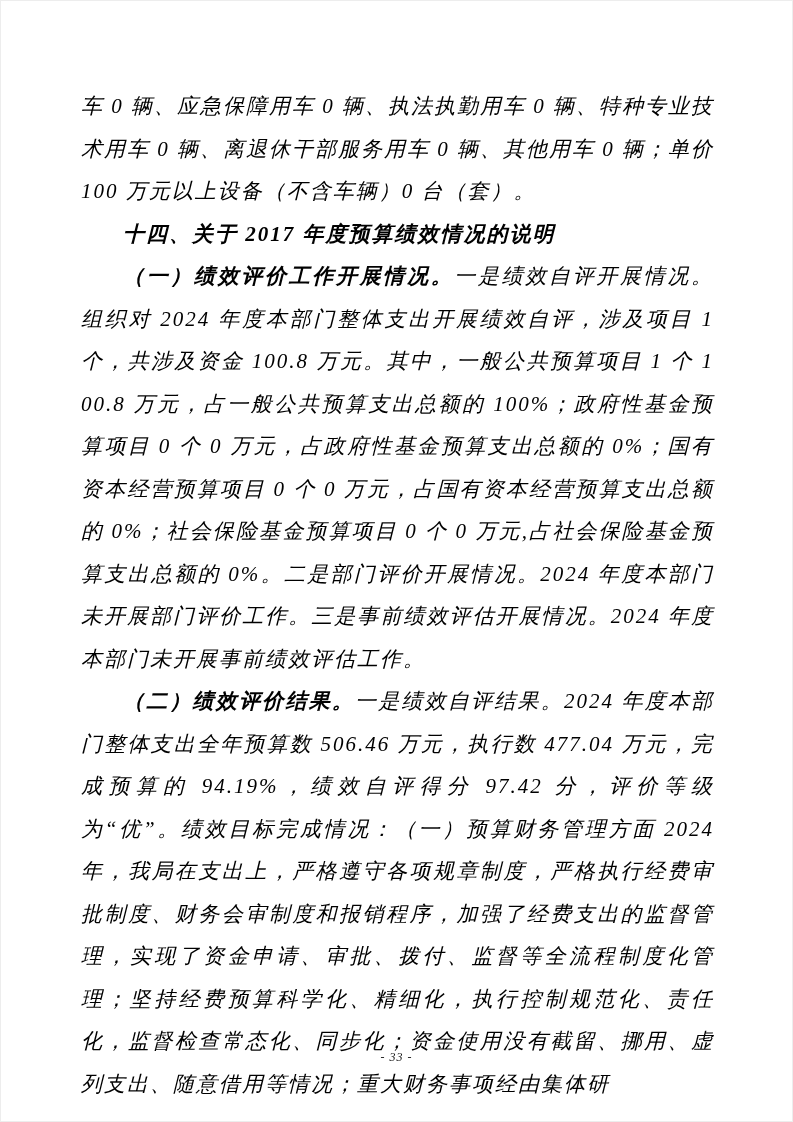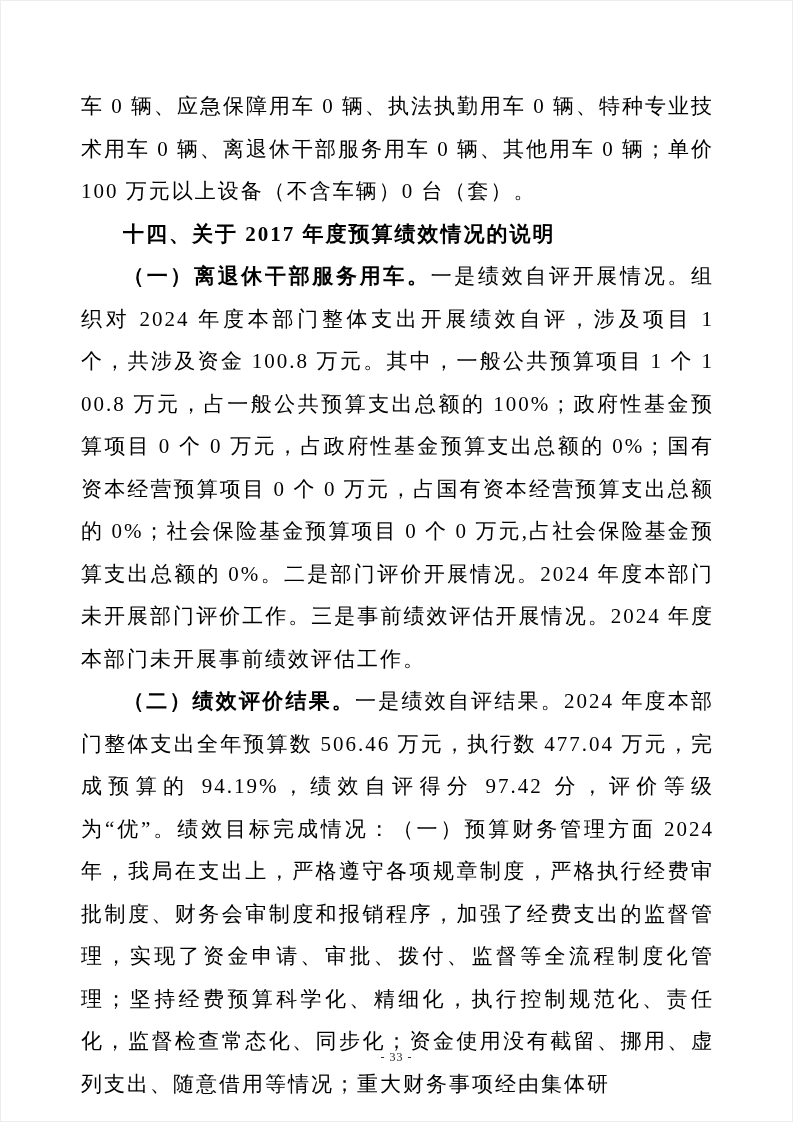--- a/index.html
+++ b/index.html
@@ -1,15 +1,15 @@
 <!DOCTYPE html>
 <html><head>
 <meta charset="utf-8">
 <style>
-  * { margin: 0; padding: 0; box-sizing: border-box; }
+  * { margin: 0; padding: 0; box-sizing: border-box; font-style: italic; }
   html, body {
     width: 793px;
     height: 1122px;
     background: #ffffff;
     font-family: "Liberation Serif", "DejaVu Serif", serif;
     color: #000000;
     overflow: hidden;
   }
   .page {
     position: relative;
@@ -43,20 +43,20 @@
 </head>
 <body>
 
 <div class="page">
   <div class="content">
 
     <p>车 0 辆、应急保障用车 0 辆、执法执勤用车 0 辆、特种专业技术用车 0 辆、离退休干部服务用车 0 辆、其他用车 0 辆；单价 100 万元以上设备（不含车辆）0 台（套）。</p>
 
     <p class="heading indent">十四、关于 2017 年度预算绩效情况的说明</p>
 
-    <p class="indent"><span class="lead">（一）离退休干部服务用车。</span><span>一是绩效自评开展情况。组织对 2024 年度本部门整体支出开展绩效自评，涉及项目 1 个，共涉及资金 100.8 万元。其中，一般公共预算项目 1 个 100.8 万元，占一般公共预算支出总额的 100%；政府性基金预算项目 0 个 0 万元，占政府性基金预算支出总额的 0%；国有资本经营预算项目 0 个 0 万元，占国有资本经营预算支出总额的 0%；社会保险基金预算项目 0 个 0 万元,占社会保险基金预算支出总额的 0%。二是部门评价开展情况。2024 年度本部门未开展部门评价工作。三是事前绩效评估开展情况。2024 年度本部门未开展事前绩效评估工作。</span></p>
+    <p class="indent"><span class="lead">（一）绩效评价工作开展情况。</span><span>一是绩效自评开展情况。组织对 2024 年度本部门整体支出开展绩效自评，涉及项目 1 个，共涉及资金 100.8 万元。其中，一般公共预算项目 1 个 100.8 万元，占一般公共预算支出总额的 100%；政府性基金预算项目 0 个 0 万元，占政府性基金预算支出总额的 0%；国有资本经营预算项目 0 个 0 万元，占国有资本经营预算支出总额的 0%；社会保险基金预算项目 0 个 0 万元,占社会保险基金预算支出总额的 0%。二是部门评价开展情况。2024 年度本部门未开展部门评价工作。三是事前绩效评估开展情况。2024 年度本部门未开展事前绩效评估工作。</span></p>
 
     <p class="indent"><span class="lead">（二）绩效评价结果。</span><span>一是绩效自评结果。2024 年度本部门整体支出全年预算数 506.46 万元，执行数 477.04 万元，完成预算的 94.19%，绩效自评得分 97.42 分，评价等级为“优”。绩效目标完成情况：（一）预算财务管理方面 2024 年，我局在支出上，严格遵守各项规章制度，严格执行经费审批制度、财务会审制度和报销程序，加强了经费支出的监督管理，实现了资金申请、审批、拨付、监督等全流程制度化管理；坚持经费预算科学化、精细化，执行控制规范化、责任化，监督检查常态化、同步化；资金使用没有截留、挪用、虚列支出、随意借用等情况；重大财务事项经由集体研</span></p>
 
   </div>
 
   <div class="footer">- 33 -</div>
 </div>
 
 </body></html>

